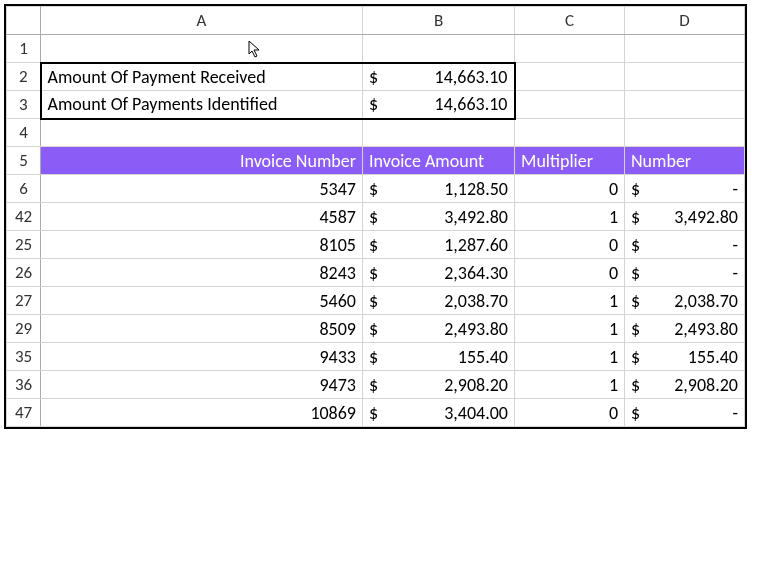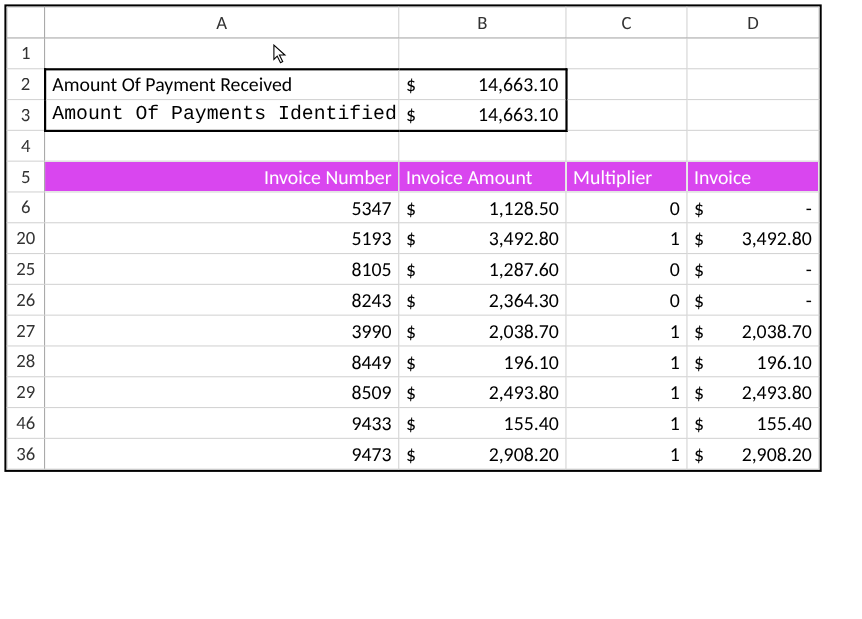--- a/index.html
+++ b/index.html
@@ -50,34 +50,34 @@
   .corner {
     background: #fff;
     border-right: 1px solid #aaa;
     border-bottom: 1px solid #aaa;
   }
   .w-row { width: 34px; }
   .w-a { width: 322px; }
   .w-b { width: 152px; }
   .w-c { width: 110px; }
   .w-d { width: 120px; }
-  .hdr-row td { background: #d946ef; color: #fff; }
+  .hdr-row td { background: #8b5cf6; color: #fff; }
   .hdr-row .rowhdr { background: #fff; color: #333; }
   .txt-l { text-align: left; padding-left: 6px; }
   .txt-r { text-align: right; padding-right: 6px; }
   .acct {
     display: flex;
     justify-content: space-between;
     padding: 0 6px;
   }
   .acct .sym { flex: 0 0 auto; }
   .acct .val { flex: 0 0 auto; text-align: left; }
   .boxed-tl { border-top: 2px solid #000; border-left: 2px solid #000; }
   .boxed-tr { border-top: 2px solid #000; border-right: 2px solid #000; }
-  .boxed-bl { border-bottom: 2px solid #000; border-left: 2px solid #000; font-family: Liberation Mono, monospace; }
+  .boxed-bl { border-bottom: 2px solid #000; border-left: 2px solid #000; }
   .boxed-br { border-bottom: 2px solid #000; border-right: 2px solid #000; }
   .boxed-l { border-left: 2px solid #000; }
   .boxed-r { border-right: 2px solid #000; }
   .cursor {
     position: absolute;
     pointer-events: none;
     font-size: 16px;
     color: #000;
   }
 </style>
@@ -144,21 +144,21 @@
     <td></td>
     <td></td>
     <td></td>
   </tr>
 
   <tr class="hdr-row">
     <td class="rowhdr">5</td>
     <td class="txt-r">Invoice Number</td>
     <td class="txt-l">Invoice Amount</td>
     <td class="txt-l">Multiplier</td>
-    <td class="txt-l">Invoice</td>
+    <td class="txt-l">Number</td>
   </tr>
 
   </tbody>
       <tbody id="data-rows">
         <tr>
           <td class="rowhdr">6</td>
           <td class="txt-r">5347</td>
           <td>
             <div class="acct">
               <span class="sym">$</span>
@@ -167,22 +167,22 @@
           </td>
           <td class="txt-r">0</td>
           <td>
             <div class="acct">
               <span class="sym">$</span>
               <span class="val">-</span>
             </div>
           </td>
         </tr>
         <tr>
-          <td class="rowhdr">20</td>
-          <td class="txt-r">5193</td>
+          <td class="rowhdr">42</td>
+          <td class="txt-r">4587</td>
           <td>
             <div class="acct">
               <span class="sym">$</span>
               <span class="val">3,492.80</span>
             </div>
           </td>
           <td class="txt-r">1</td>
           <td>
             <div class="acct">
               <span class="sym">$</span>
@@ -219,49 +219,32 @@
           <td class="txt-r">0</td>
           <td>
             <div class="acct">
               <span class="sym">$</span>
               <span class="val">-</span>
             </div>
           </td>
         </tr>
         <tr>
           <td class="rowhdr">27</td>
-          <td class="txt-r">3990</td>
+          <td class="txt-r">5460</td>
           <td>
             <div class="acct">
               <span class="sym">$</span>
               <span class="val">2,038.70</span>
             </div>
           </td>
           <td class="txt-r">1</td>
           <td>
             <div class="acct">
               <span class="sym">$</span>
               <span class="val">2,038.70</span>
-            </div>
-          </td>
-        </tr>
-        <tr>
-          <td class="rowhdr">28</td>
-          <td class="txt-r">8449</td>
-          <td>
-            <div class="acct">
-              <span class="sym">$</span>
-              <span class="val">196.10</span>
-            </div>
-          </td>
-          <td class="txt-r">1</td>
-          <td>
-            <div class="acct">
-              <span class="sym">$</span>
-              <span class="val">196.10</span>
             </div>
           </td>
         </tr>
         <tr>
           <td class="rowhdr">29</td>
           <td class="txt-r">8509</td>
           <td>
             <div class="acct">
               <span class="sym">$</span>
               <span class="val">2,493.80</span>
@@ -269,21 +252,21 @@
           </td>
           <td class="txt-r">1</td>
           <td>
             <div class="acct">
               <span class="sym">$</span>
               <span class="val">2,493.80</span>
             </div>
           </td>
         </tr>
         <tr>
-          <td class="rowhdr">46</td>
+          <td class="rowhdr">35</td>
           <td class="txt-r">9433</td>
           <td>
             <div class="acct">
               <span class="sym">$</span>
               <span class="val">155.40</span>
             </div>
           </td>
           <td class="txt-r">1</td>
           <td>
             <div class="acct">
@@ -299,20 +282,37 @@
             <div class="acct">
               <span class="sym">$</span>
               <span class="val">2,908.20</span>
             </div>
           </td>
           <td class="txt-r">1</td>
           <td>
             <div class="acct">
               <span class="sym">$</span>
               <span class="val">2,908.20</span>
+            </div>
+          </td>
+        </tr>
+        <tr>
+          <td class="rowhdr">47</td>
+          <td class="txt-r">10869</td>
+          <td>
+            <div class="acct">
+              <span class="sym">$</span>
+              <span class="val">3,404.00</span>
+            </div>
+          </td>
+          <td class="txt-r">0</td>
+          <td>
+            <div class="acct">
+              <span class="sym">$</span>
+              <span class="val">-</span>
             </div>
           </td>
         </tr>
       </tbody>
 </table>
 <span class="cursor" style="left:242px; top:34px;">
   <svg width="14" height="18" viewBox="0 0 14 18">
         <path d="M1 1 L1 14 L4 11 L7 17 L9 16 L6 10 L11 10 Z" fill="#fff" stroke="#000" stroke-width="1"></path>
       </svg>
 </span>

